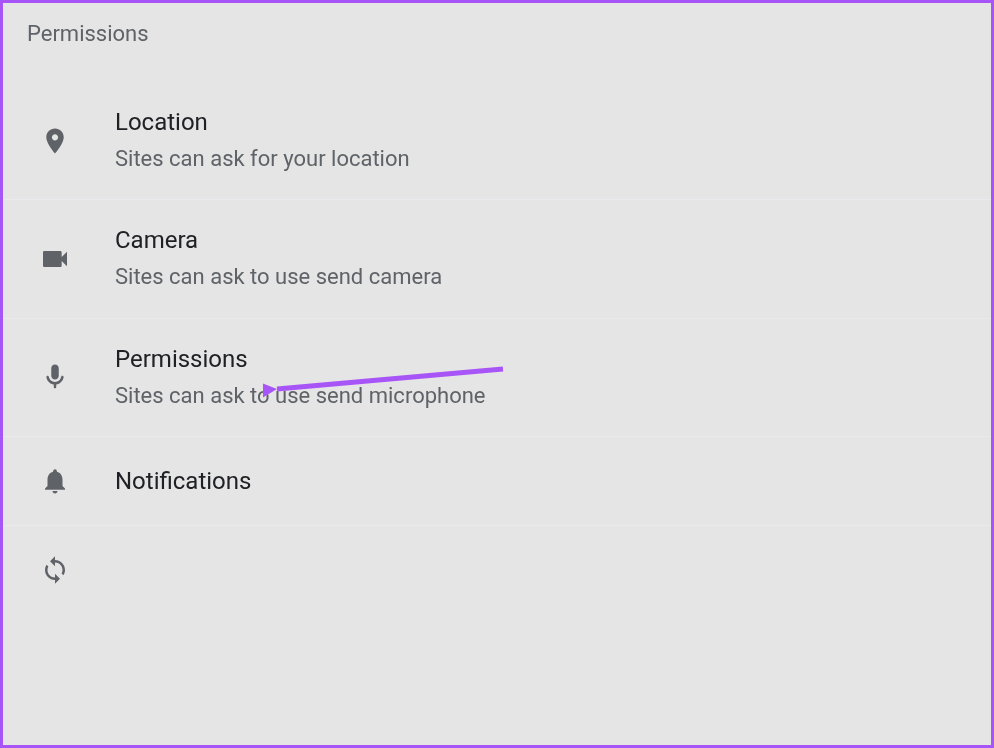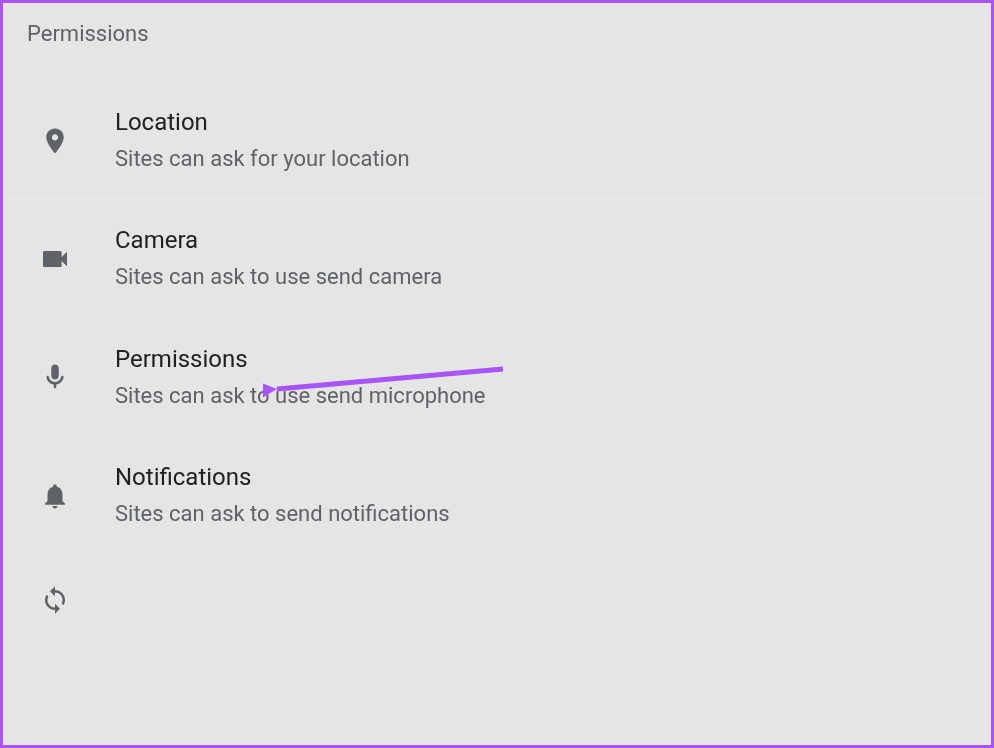--- a/index.html
+++ b/index.html
@@ -130,21 +130,20 @@
     </div>
 
     <div class="permission-item">
       <div class="icon-wrapper">
         <svg viewBox="0 0 24 24" fill="#5f6368">
           <path d="M12 22c1.1 0 2-.9 2-2h-4c0 1.1.9 2 2 2zm6-6v-5c0-3.07-1.63-5.64-4.5-6.32V4c0-.83-.67-1.5-1.5-1.5s-1.5.67-1.5 1.5v.68C7.64 5.36 6 7.92 6 11v5l-2 2v1h16v-1l-2-2z"></path>
         </svg>
       </div>
       <div class="text-group">
         <div class="item-title">Notifications</div>
-        <div class="item-subtitle">Sites can ask to send notifications</div>
       </div>
     </div>
 
     <div class="permission-item">
       <div class="icon-wrapper sync">
         <svg viewBox="0 0 24 24" fill="none" stroke="#5f6368" stroke-width="2">
           <path d="M12 4V1L8 5l4 4V6c3.31 0 6 2.69 6 6 0 1.01-.25 1.97-.7 2.8l1.46 1.46C19.54 15.03 20 13.57 20 12c0-4.42-3.58-8-8-8zm0 14c-3.31 0-6-2.69-6-6 0-1.01.25-1.97.7-2.8L5.24 7.74C4.46 8.97 4 10.43 4 12c0 4.42 3.58 8 8 8v3l4-4-4-4v3z" fill="#5f6368" stroke="none"></path>
         </svg>
       </div>
       <div class="text-group">

